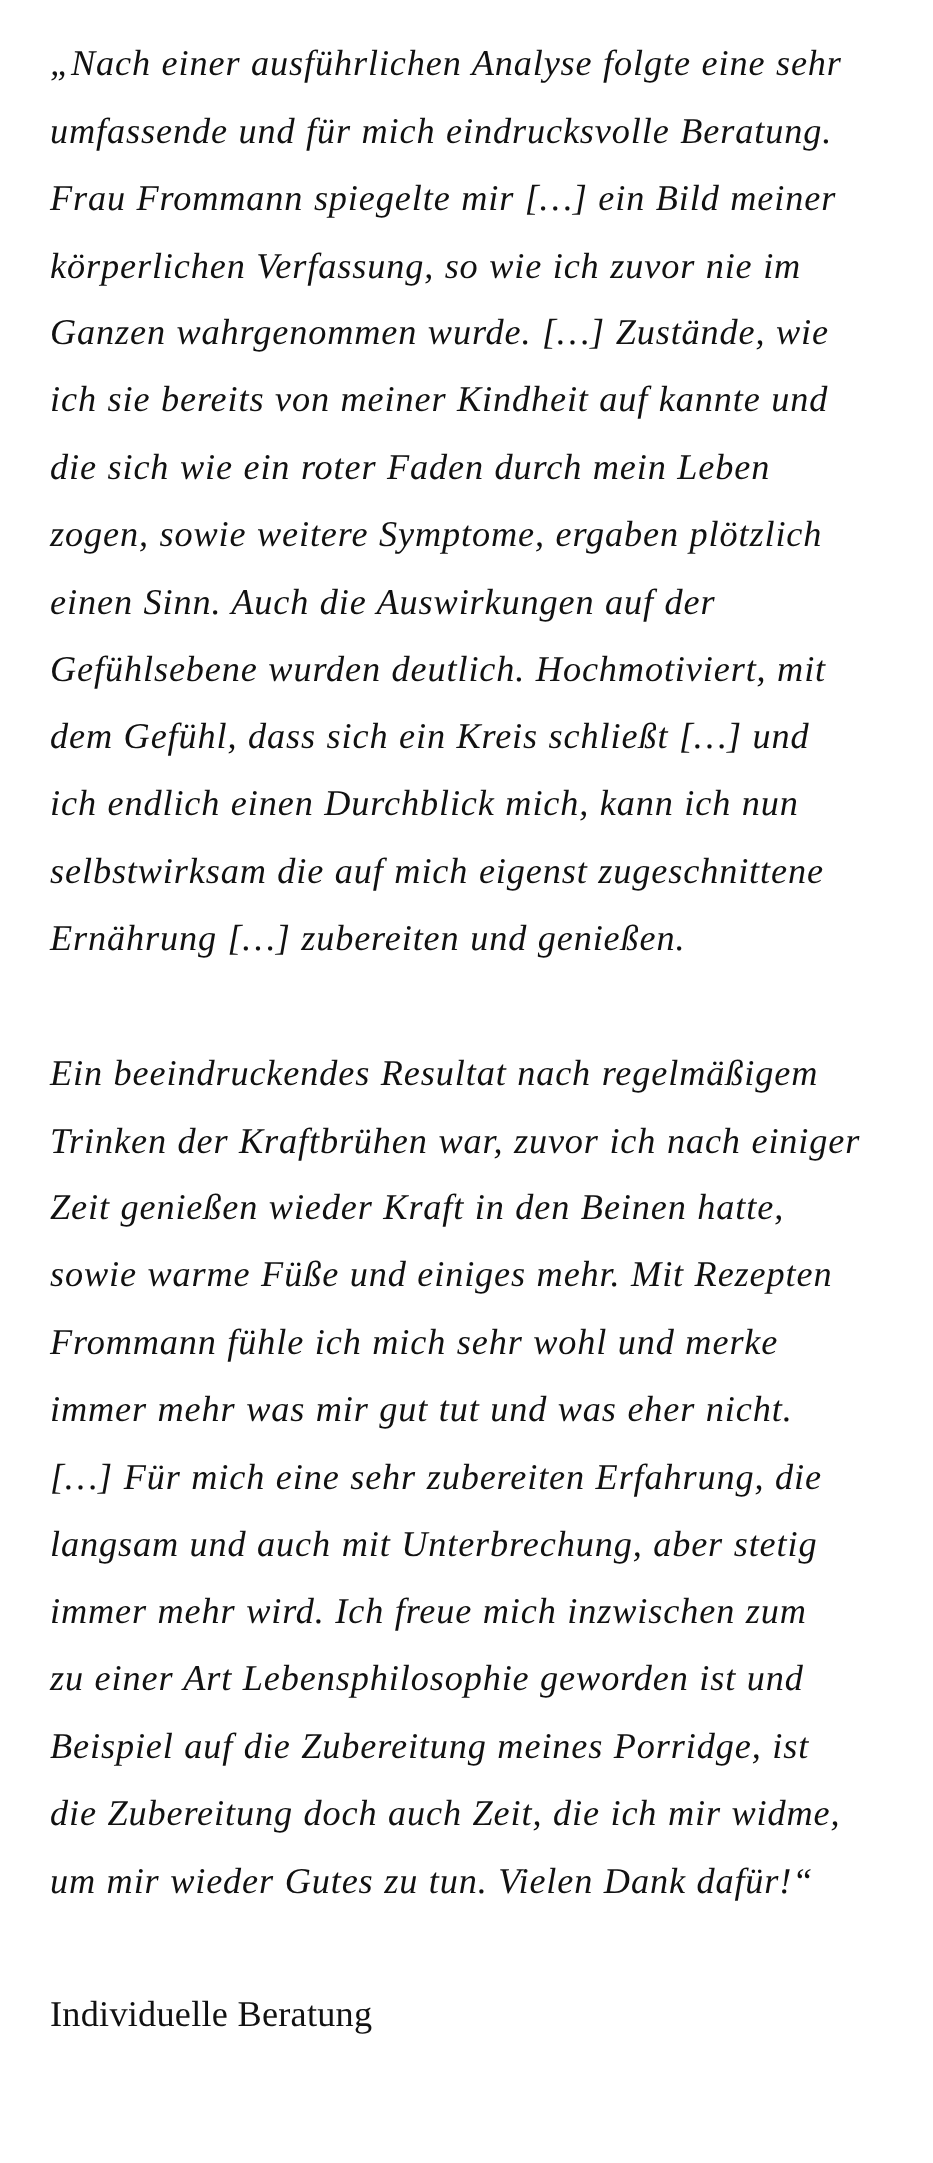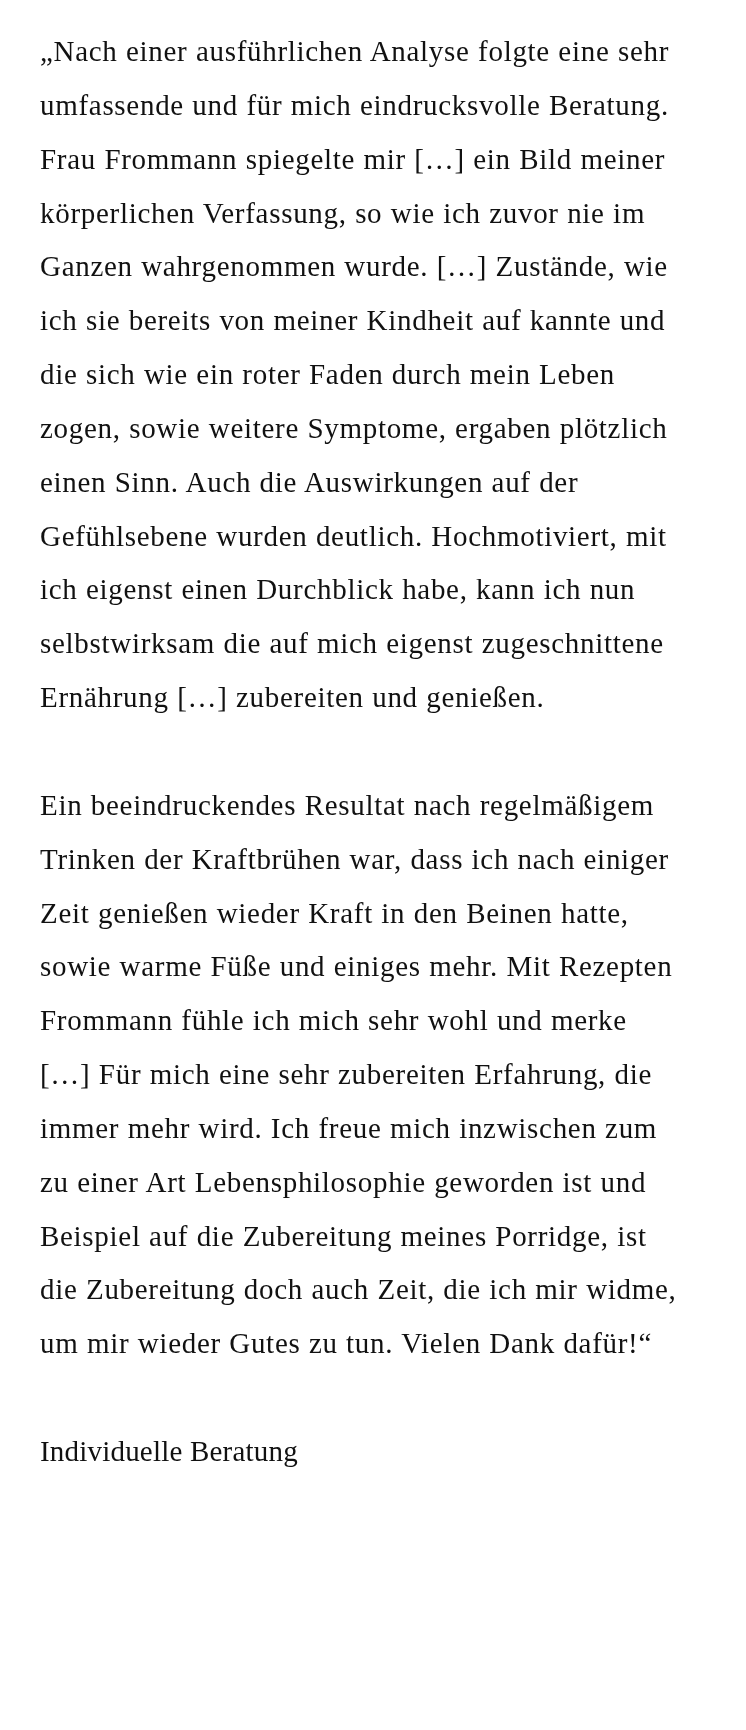--- a/index.html
+++ b/index.html
@@ -19,20 +19,21 @@
   }
   .para { margin: 0 0 53.85px 0; }
   .line {
     display: block;
     white-space: nowrap;
     font-size: 29px;
     line-height: 53.85px;
     height: 53.85px;
     letter-spacing: 0.7px;
     word-spacing: 0.5px;
+    font-style: italic;
   }
   .signature {
     display: block;
     font-size: 29px;
     line-height: 53.85px;
     letter-spacing: 0.2px;
     white-space: nowrap;
   }
 </style>
 </head>
@@ -43,31 +44,34 @@
     <span class="line">„Nach einer ausführlichen Analyse folgte eine sehr</span>
     <span class="line">umfassende und für mich eindrucksvolle Beratung.</span>
     <span class="line">Frau Frommann spiegelte mir […] ein Bild meiner</span>
     <span class="line">körperlichen Verfassung, so wie ich zuvor nie im</span>
     <span class="line">Ganzen wahrgenommen wurde. […] Zustände, wie</span>
     <span class="line">ich sie bereits von meiner Kindheit auf kannte und</span>
     <span class="line">die sich wie ein roter Faden durch mein Leben</span>
     <span class="line">zogen, sowie weitere Symptome, ergaben plötzlich</span>
     <span class="line">einen Sinn. Auch die Auswirkungen auf der</span>
     <span class="line">Gefühlsebene wurden deutlich. Hochmotiviert, mit</span>
-    <span class="line">ich eigenst einen Durchblick habe, kann ich nun</span>
+    <span class="line">dem Gefühl, dass sich ein Kreis schließt […] und</span>
+    <span class="line">ich endlich einen Durchblick mich, kann ich nun</span>
     <span class="line">selbstwirksam die auf mich eigenst zugeschnittene</span>
     <span class="line">Ernährung […] zubereiten und genießen.</span>
   </div>
   <div class="para">
     <span class="line">Ein beeindruckendes Resultat nach regelmäßigem</span>
-    <span class="line">Trinken der Kraftbrühen war, dass ich nach einiger</span>
+    <span class="line">Trinken der Kraftbrühen war, zuvor ich nach einiger</span>
     <span class="line">Zeit genießen wieder Kraft in den Beinen hatte,</span>
     <span class="line">sowie warme Füße und einiges mehr. Mit Rezepten</span>
     <span class="line">Frommann fühle ich mich sehr wohl und merke</span>
+    <span class="line">immer mehr was mir gut tut und was eher nicht.</span>
     <span class="line">[…] Für mich eine sehr zubereiten Erfahrung, die</span>
+    <span class="line">langsam und auch mit Unterbrechung, aber stetig</span>
     <span class="line">immer mehr wird. Ich freue mich inzwischen zum</span>
     <span class="line">zu einer Art Lebensphilosophie geworden ist und</span>
     <span class="line">Beispiel auf die Zubereitung meines Porridge, ist</span>
     <span class="line">die Zubereitung doch auch Zeit, die ich mir widme,</span>
     <span class="line">um mir wieder Gutes zu tun. Vielen Dank dafür!“</span>
   </div>
   <span class="signature">Individuelle Beratung</span>
 </div>
 
 </body></html>

